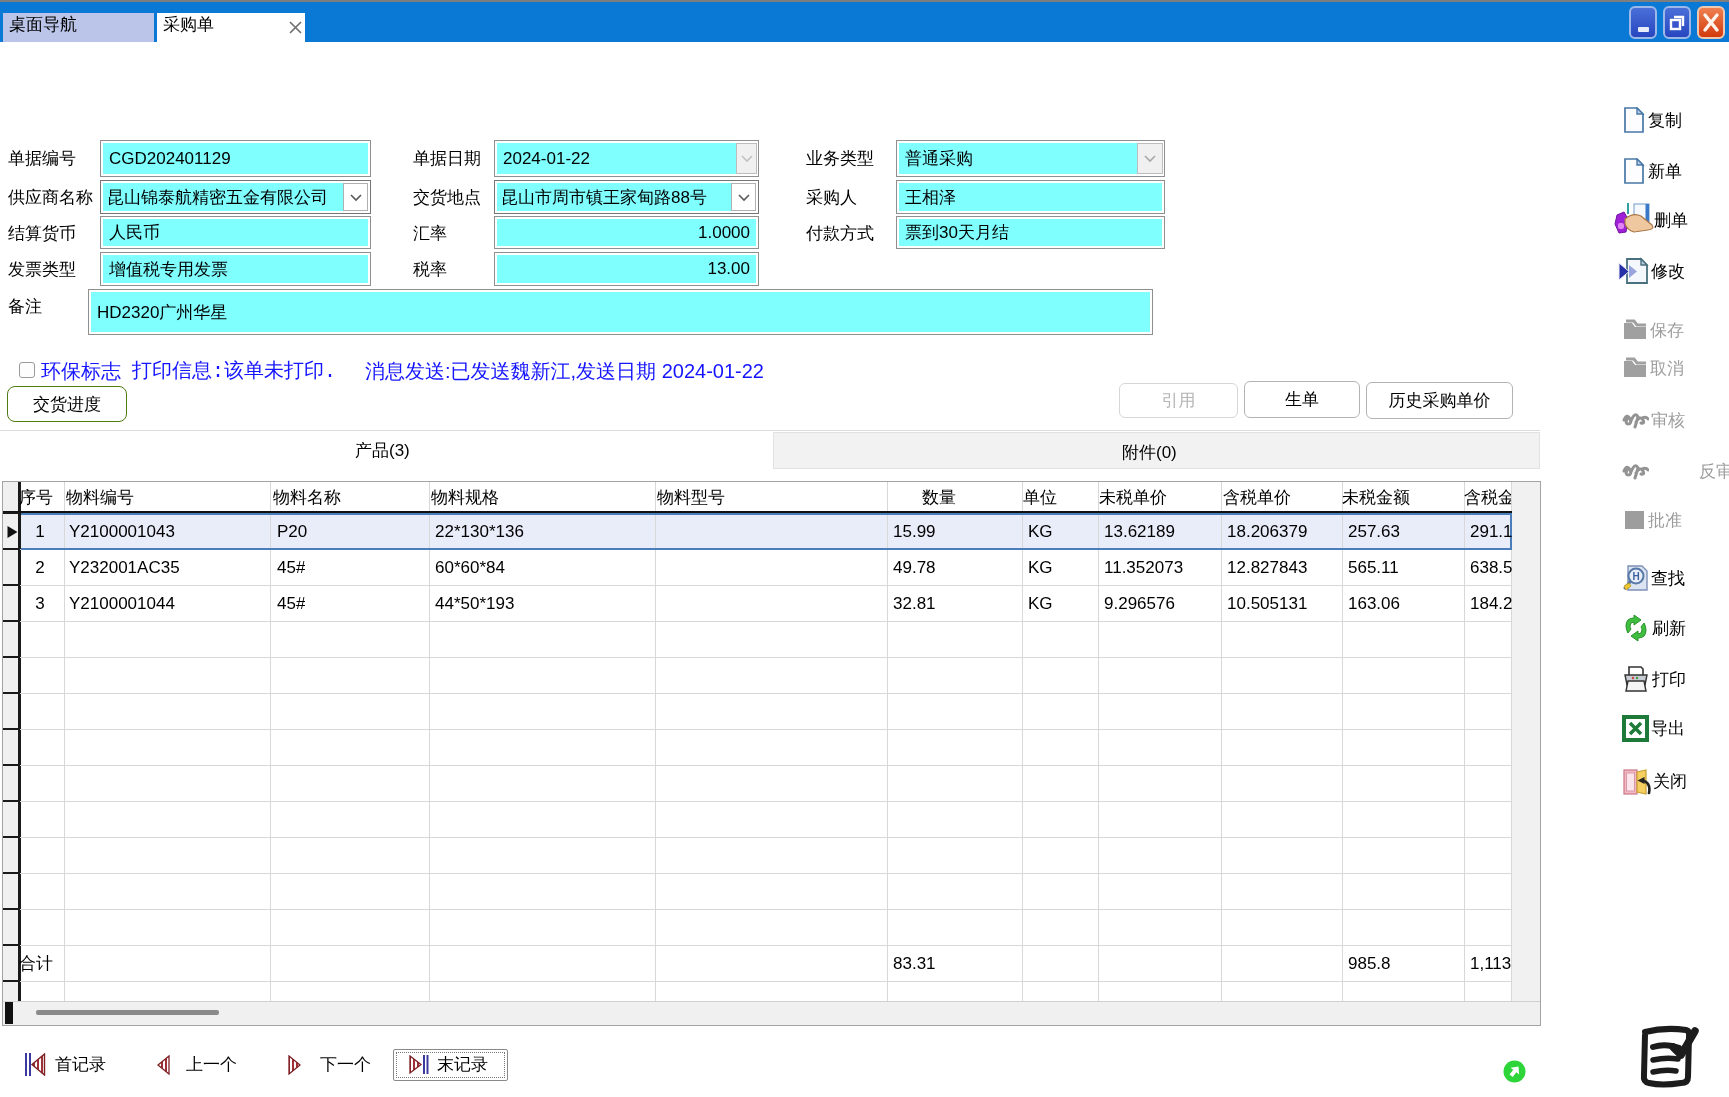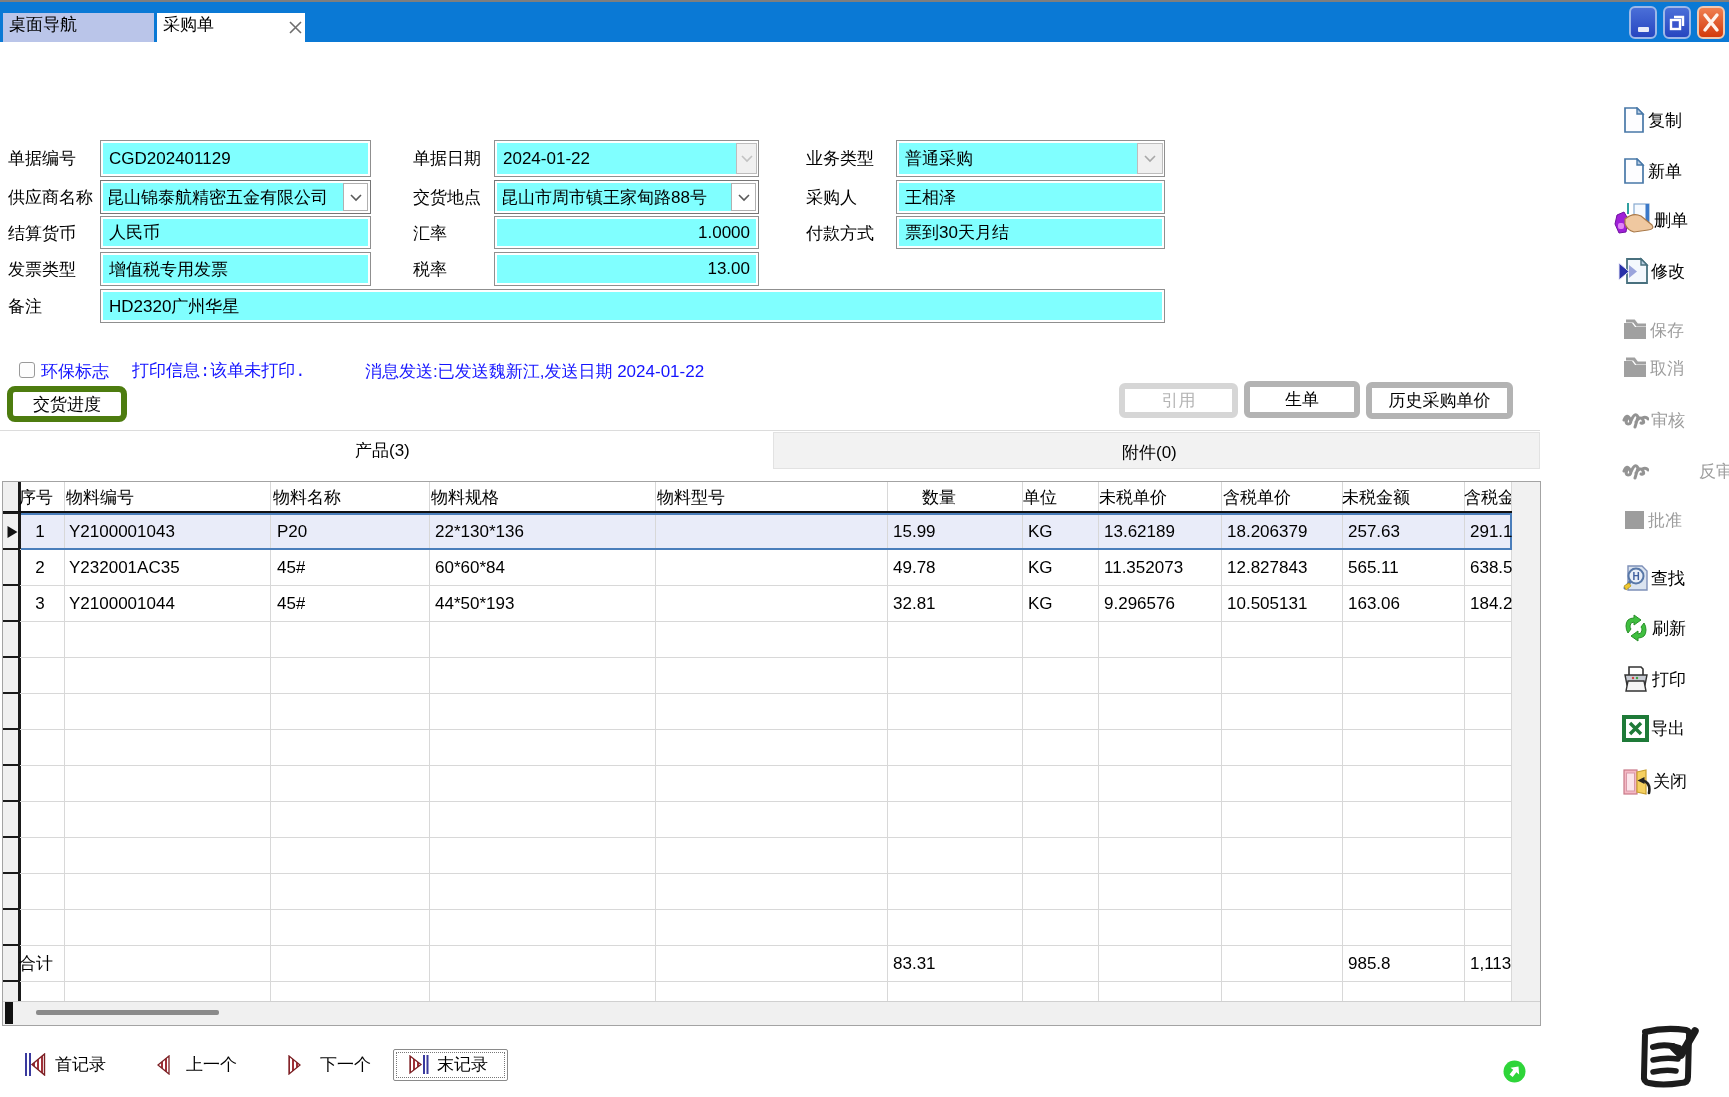--- a/index.html
+++ b/index.html
@@ -5,22 +5,22 @@
 html,body{margin:0;padding:0;}
 body{width:1729px;height:1097px;position:relative;overflow:hidden;background:#fff;
   font-family:"Liberation Sans",sans-serif;-webkit-font-smoothing:antialiased;}
 .abs{position:absolute;}
 .lbl{position:absolute;font-size:17px;color:#000;line-height:17px;}
 .fld{position:absolute;background:#80ffff;border:1px solid #8f8f8f;font-size:17px;color:#000;
   display:flex;align-items:center;padding:0 8px;box-sizing:border-box;white-space:nowrap;overflow:hidden;
   box-shadow:inset 0 0 0 2px #ffffff;}
 .fld.right{justify-content:flex-end;}
 .combo-btn{position:absolute;background:#fff;border:1px solid #b0b0b0;display:flex;align-items:center;justify-content:center;box-sizing:border-box;}
-.bluetxt{position:absolute;font-size:17px;color:#1414ff;line-height:17px;white-space:nowrap;}
-.btn{position:absolute;background:#fff;border:6px solid #4d7c0f;border-radius:6px;box-sizing:border-box;
+.bluetxt{position:absolute;font-size:20px;color:#1414ff;line-height:17px;white-space:nowrap;}
+.btn{position:absolute;background:#fff;border:1px solid #4d7c0f;border-radius:6px;box-sizing:border-box;
   display:flex;align-items:center;justify-content:center;font-size:17px;color:#000;}
 .gline-v{position:absolute;width:1px;background:#d8d8d8;}
 .gline-h{position:absolute;height:1px;background:#d8d8d8;}
 .cell{position:absolute;font-size:17px;color:#000;line-height:17px;white-space:nowrap;overflow:hidden;}
 .toolbtn{position:absolute;left:1622px;width:105px;height:30px;display:flex;align-items:center;}
 .toolbtn svg{flex:0 0 auto;}
 .toolbtn .t{font-size:17px;color:#000;margin-left:2px;white-space:nowrap;}
 .toolbtn.dis .t{color:#9d9d9d;}
 </style>
 </head>
@@ -61,21 +61,21 @@
 
 <div class="fld" style="left:100px;top:140px;width:271px;height:37px;">CGD202401129</div>
 <div class="fld" style="left:100px;top:180px;width:271px;height:34px;border-color:#757575;padding-left:6px;">昆山锦泰航精密五金有限公司</div>
 <div class="combo-btn" style="left:343px;top:183px;width:25px;height:28px;">
     <svg width="14" height="9">
       <path d="M2 2 L7 7 L12 2" fill="none" stroke="#5a5a5a" stroke-width="1.6"></path>
     </svg>
   </div>
 <div class="fld" style="left:100px;top:216px;width:271px;height:33px;">人民币</div>
 <div class="fld" style="left:100px;top:252px;width:271px;height:34px;">增值税专用发票</div>
-<div class="fld" style="left:100px;top:289px;width:1065px;height:34px;">HD2320广州华星</div>
+<div class="fld" style="left:88px;top:289px;width:1065px;height:46px;">HD2320广州华星</div>
 
 <div class="fld" style="left:494px;top:140px;width:265px;height:37px;">2024-01-22</div>
 <div class="combo-btn" style="left:736px;top:143px;width:21px;height:31px;border-color:#bdbdbd;background:#f0f0f0;">
     <svg width="14" height="9">
       <path d="M2 2 L7 7 L12 2" fill="none" stroke="#c2c2c2" stroke-width="1.6"></path>
     </svg>
   </div>
 <div class="fld" style="left:494px;top:180px;width:265px;height:34px;border-color:#757575;padding-left:6px;">昆山市周市镇王家甸路88号</div>
 <div class="combo-btn" style="left:731px;top:183px;width:25px;height:28px;">
     <svg width="14" height="9">

